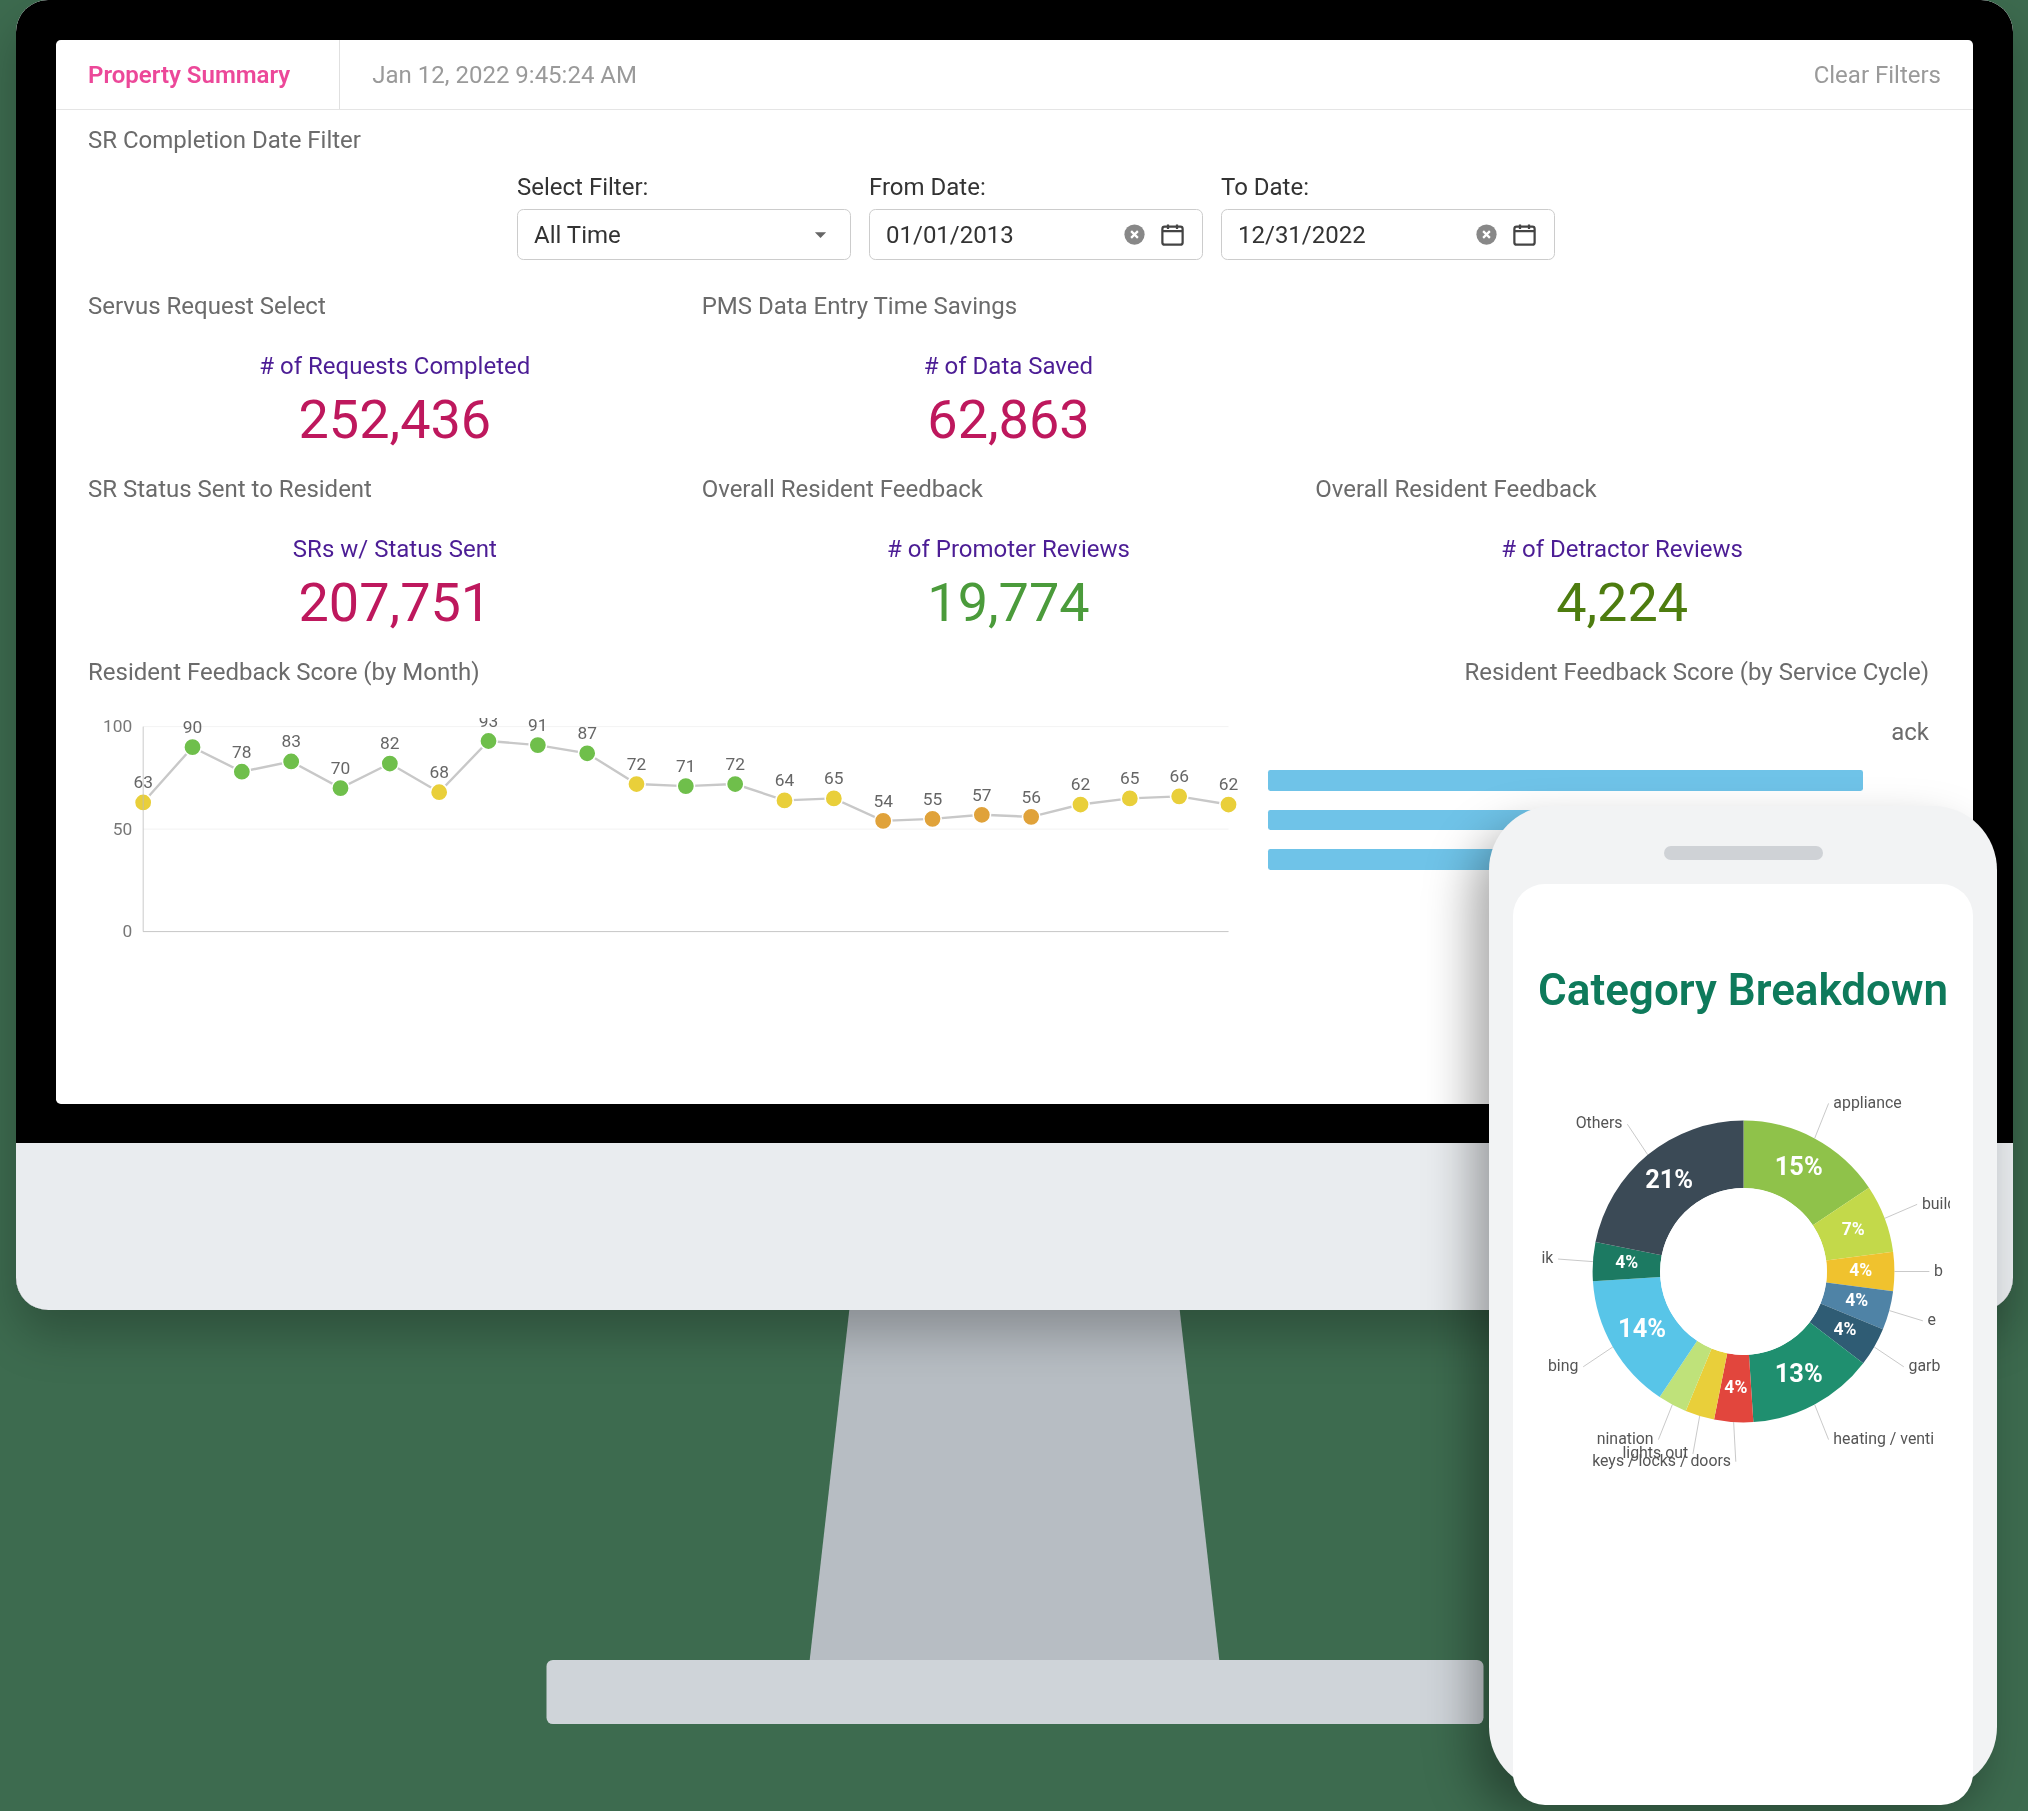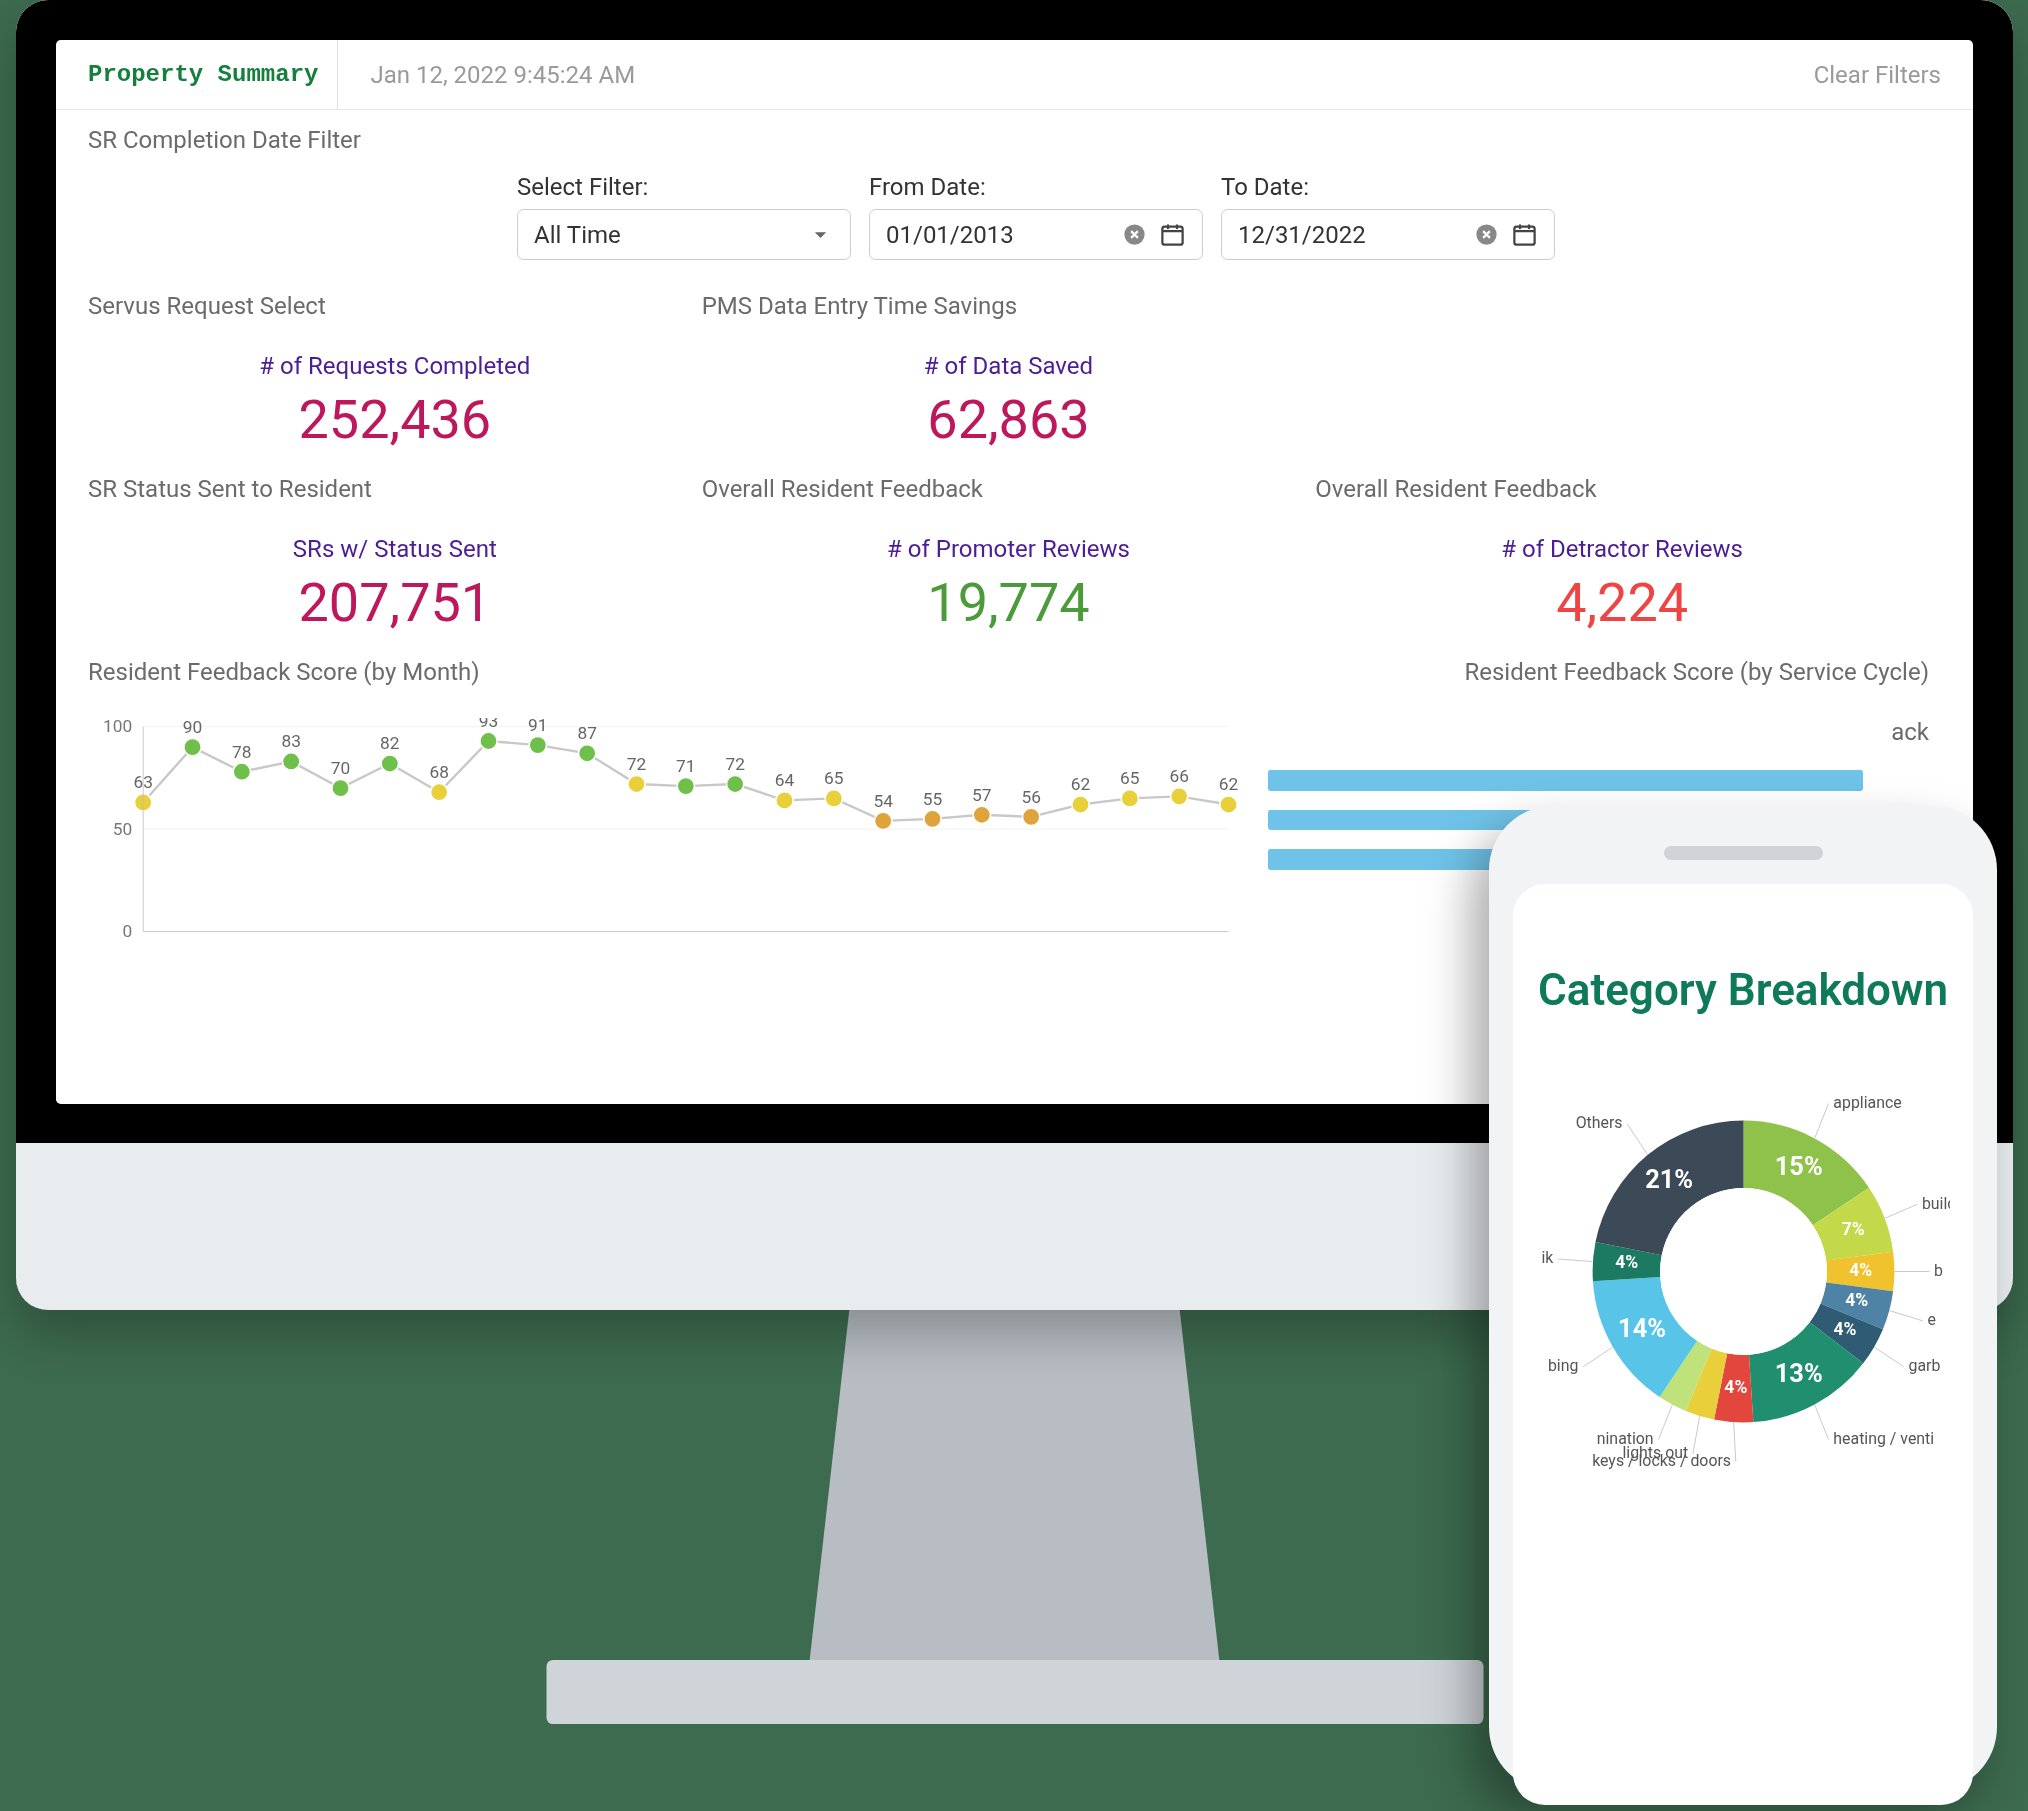--- a/index.html
+++ b/index.html
@@ -74,27 +74,26 @@
   .topbar {
     display: flex;
     align-items: center;
     height: 70px;
     border-bottom: 0.8px solid #e5e5e5;
     padding: 0 32px;
     font-size: 24px;
   }
   .topbar .title {
     font-weight: 600;
-    color: #15803d;
-    padding-right: 19px;
+    color: #ec4899;
+    padding-right: 49px;
     border-right: 0.8px solid #e0e0e0;
     height: 100%;
     display: flex;
     align-items: center;
-    font-family: Liberation Mono, monospace;
   }
   .topbar .ts {
     color: #9a9a9a;
     padding-left: 32px;
   }
   .topbar .spacer { flex: 1; }
   .topbar .clear {
     color: #9a9a9a;
     cursor: pointer;
   }
@@ -136,21 +135,21 @@
     display: grid;
     grid-template-columns: 1fr 1fr 1fr;
     gap: 0;
     margin-bottom: 24px;
   }
   .stat-block { text-align: center; }
   .stat-group-label { color: #6b6b6b; margin-bottom: 32px; text-align: left; }
   .stat-sub { color: #4c1d95; margin-bottom: 8px; font-size: 24px; }
   .stat-val { font-size: 54px; font-weight: 400; color: #be185d; }
   .stat-val.green { color: #4b9b3b; }
-  .stat-val.red  { color: #ef4444; }
+  .stat-val.red  { color: #4d7c0f; }
 
   .charts-row {
     display: grid;
     grid-template-columns: 1.75fr 1fr;
     gap: 24px;
     margin-top: 16px;
   }
   .chart-title { color: #6b6b6b; margin-bottom: 32px; }
   .chart-area { position: relative; height: 254px; }
 

